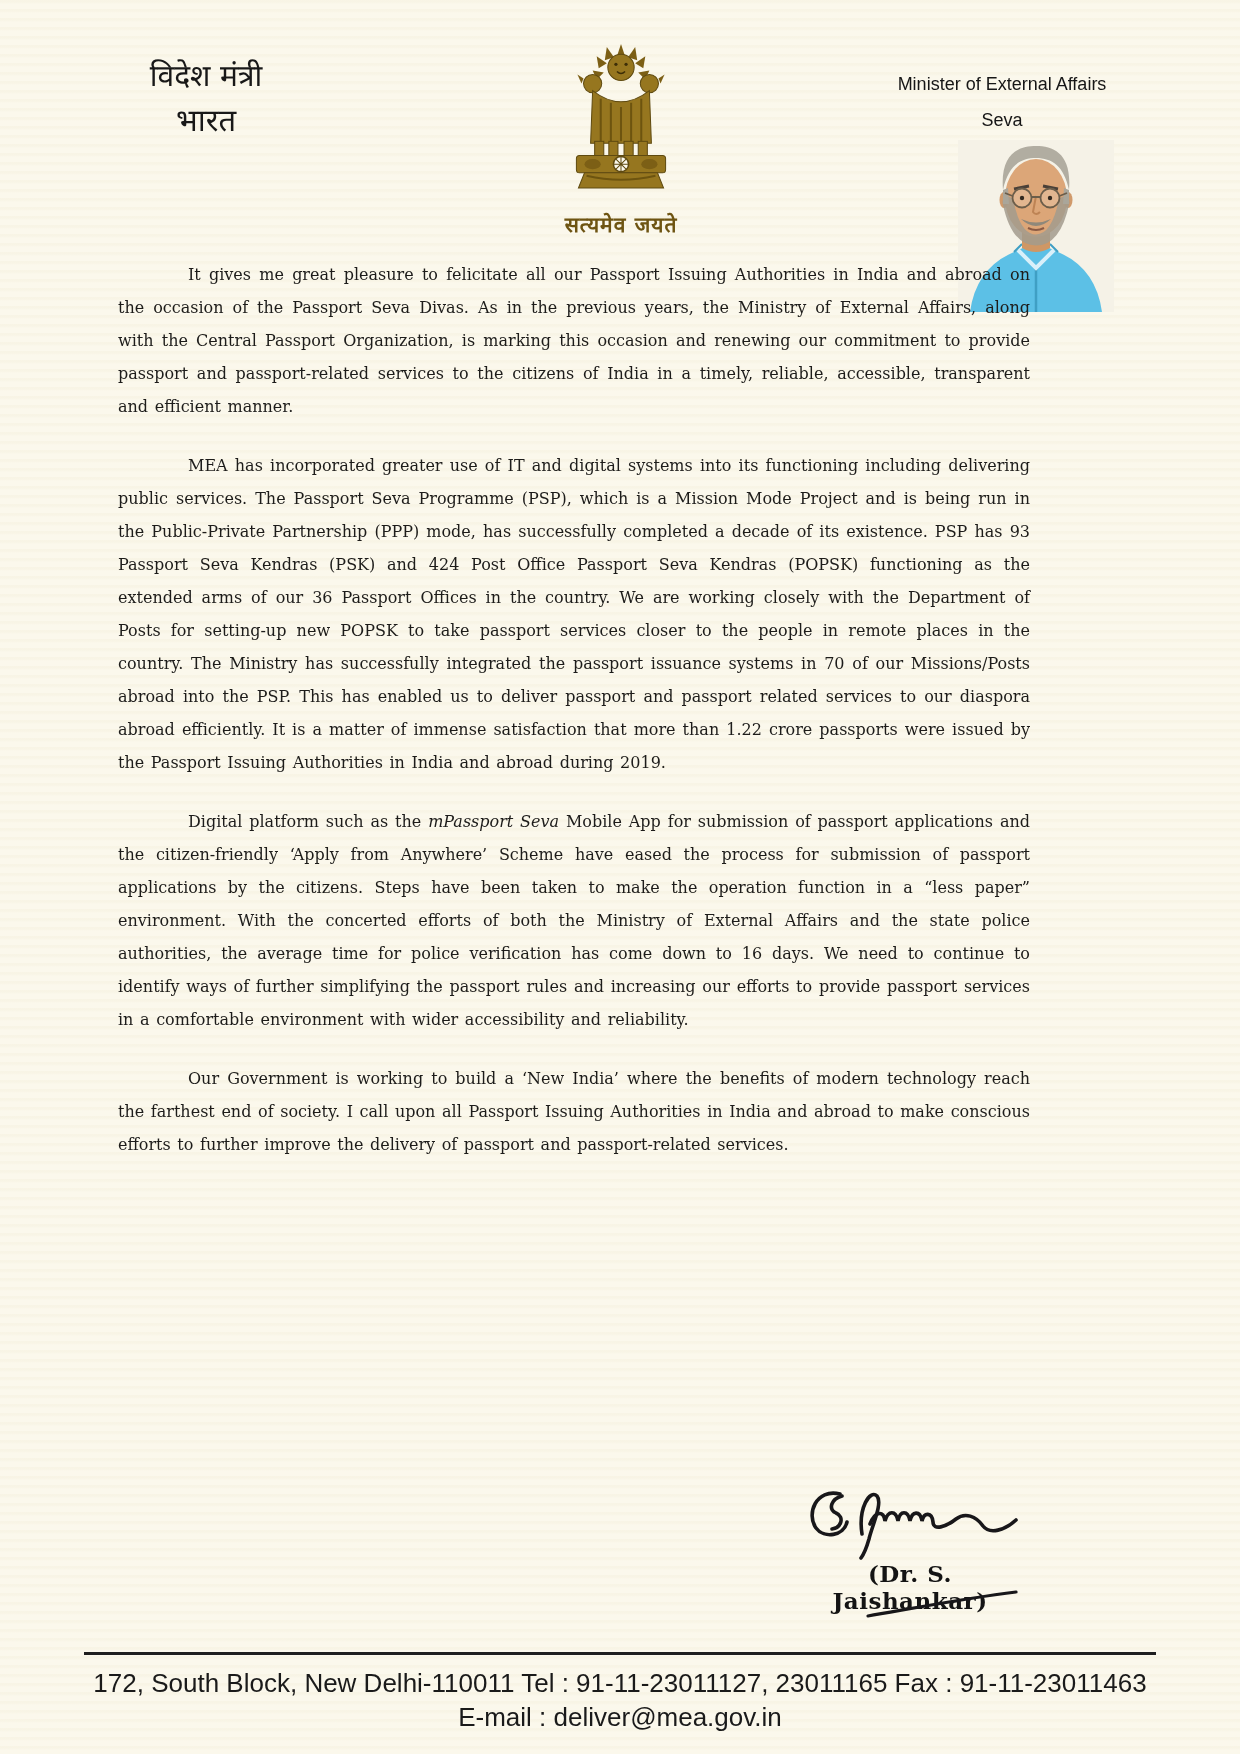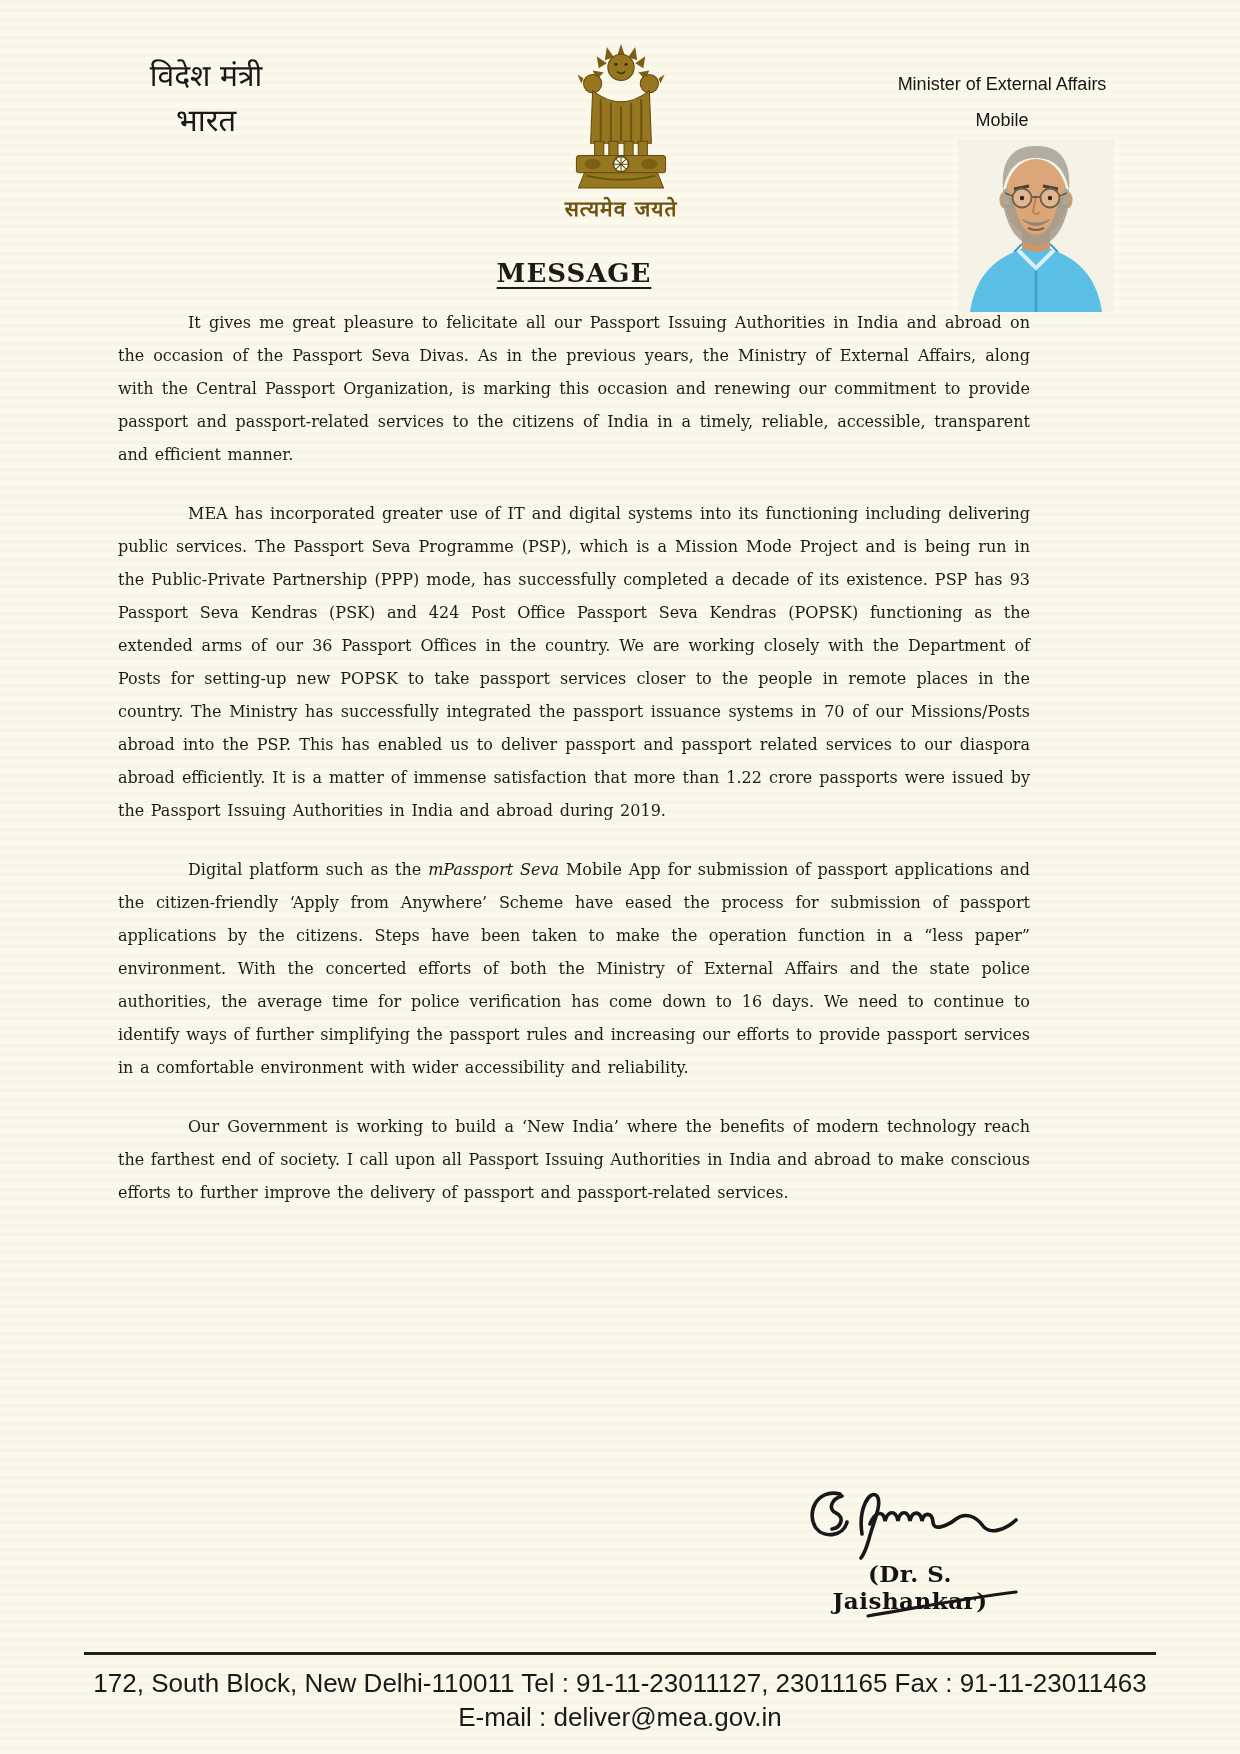--- a/index.html
+++ b/index.html
@@ -23,21 +23,21 @@
   .hindi-block {
     position: absolute; left: 96px; top: 54px; width: 220px;
     font-family: "DejaVu Sans", sans-serif;
     font-size: 30px; line-height: 44px; color: #181818; text-align: center;
   }
   .hindi-line2 { font-size: 31px; }
 
   .emblem-wrap { position: absolute; left: 508px; top: 40px; width: 226px; text-align: center; }
   .emblem-wrap svg { display: block; margin: 0 auto; }
   .emblem-motto {
-    margin-top: 2px;
+    margin-top: 18px;
     font-family: "DejaVu Sans", sans-serif;
     font-size: 21px; font-weight: bold; color: #6e5412; letter-spacing: 1px;
   }
 
   .minister-block {
     position: absolute; left: 812px; top: 66px; width: 380px;
     text-align: center;
     font-family: "Liberation Sans", sans-serif;
     font-size: 18px; line-height: 36px; color: #161616;
   }
@@ -139,21 +139,21 @@
 
         <path d="M34 131 L106 131 L112 146 L28 146 Z" fill="#96761f"></path>
         <path d="M36 134 Q70 142 104 134" fill="none" stroke="#6d540f" stroke-width="2"></path>
       </g>
     </svg>
     <div class="emblem-motto">सत्यमेव जयते</div>
   </div>
 
   <div class="minister-block">
     <div>Minister of External Affairs</div>
-    <div>Mobile</div>
+    <div>Seva</div>
   </div>
 
   <div class="photo-wrap">
     <svg width="156" height="172" viewBox="0 0 156 172">
       <rect x="0" y="0" width="156" height="172" fill="#f5f2e7"></rect>
 
       <path d="M12 172 Q18 128 56 112 L78 102 L100 112 Q138 128 144 172 Z" fill="#5cc0e6"></path>
       <path d="M78 128 L78 172" stroke="#3f9fc4" stroke-width="2.5" fill="none"></path>
       <path d="M60 110 L78 128 L96 110" fill="none" stroke="#d9f0fa" stroke-width="4"></path>
       <path d="M56 112 L64 104 M100 112 L92 104" stroke="#3f9fc4" stroke-width="2" fill="none"></path>
@@ -184,21 +184,20 @@
         <circle cx="92" cy="58" r="9.5"></circle>
         <path d="M73.5 57 H82.5 M54.5 56 L47 53 M101.5 56 L109 53" fill="none"></path>
       </g>
 
       <circle cx="64" cy="58" r="2.2" fill="#32281f"></circle>
       <circle cx="92" cy="58" r="2.2" fill="#32281f"></circle>
     </svg>
   </div>
 
   <div class="body-block">
-    <div class="msg-heading">MESSAGE</div>
     <p class="para">It gives me great pleasure to felicitate all our Passport Issuing Authorities in India and abroad on the occasion of the Passport Seva Divas. As in the previous years, the Ministry of External Affairs, along with the Central Passport Organization, is marking this occasion and renewing our commitment to provide passport and passport-related services to the citizens of India in a timely, reliable, accessible, transparent and efficient manner.</p>
     <p class="para">MEA has incorporated greater use of IT and digital systems into its functioning including delivering public services. The Passport Seva Programme (PSP), which is a Mission Mode Project and is being run in the Public-Private Partnership (PPP) mode, has successfully completed a decade of its existence. PSP has 93 Passport Seva Kendras (PSK) and 424 Post Office Passport Seva Kendras (POPSK) functioning as the extended arms of our 36 Passport Offices in the country. We are working closely with the Department of Posts for setting-up new POPSK to take passport services closer to the people in remote places in the country. The Ministry has successfully integrated the passport issuance systems in 70 of our Missions/Posts abroad into the PSP. This has enabled us to deliver passport and passport related services to our diaspora abroad efficiently. It is a matter of immense satisfaction that more than 1.22 crore passports were issued by the Passport Issuing Authorities in India and abroad during 2019.</p>
     <p class="para"><span>Digital platform such as the </span><span class="it">mPassport Seva</span><span> Mobile App for submission of passport applications and the citizen-friendly ‘Apply from Anywhere’ Scheme have eased the process for submission of passport applications by the citizens. Steps have been taken to make the operation function in a “less paper” environment. With the concerted efforts of both the Ministry of External Affairs and the state police authorities, the average time for police verification has come down to 16 days. We need to continue to identify ways of further simplifying the passport rules and increasing our efforts to provide passport services in a comfortable environment with wider accessibility and reliability.</span></p>
     <p class="para">Our Government is working to build a ‘New India’ where the benefits of modern technology reach the farthest end of society. I call upon all Passport Issuing Authorities in India and abroad to make conscious efforts to further improve the delivery of passport and passport-related services.</p>
   </div>
 
   <svg class="sig-scrawl" width="225" height="78" viewBox="0 0 225 78">
     <g fill="none" stroke="#18171a" stroke-width="3.6" stroke-linecap="round">
       <path d="M40 12 C16 6 6 32 16 46 C24 57 44 54 47 40"></path>
       <path d="M42 14 C31 17 28 27 36 31 C45 35 41 46 32 47"></path>

